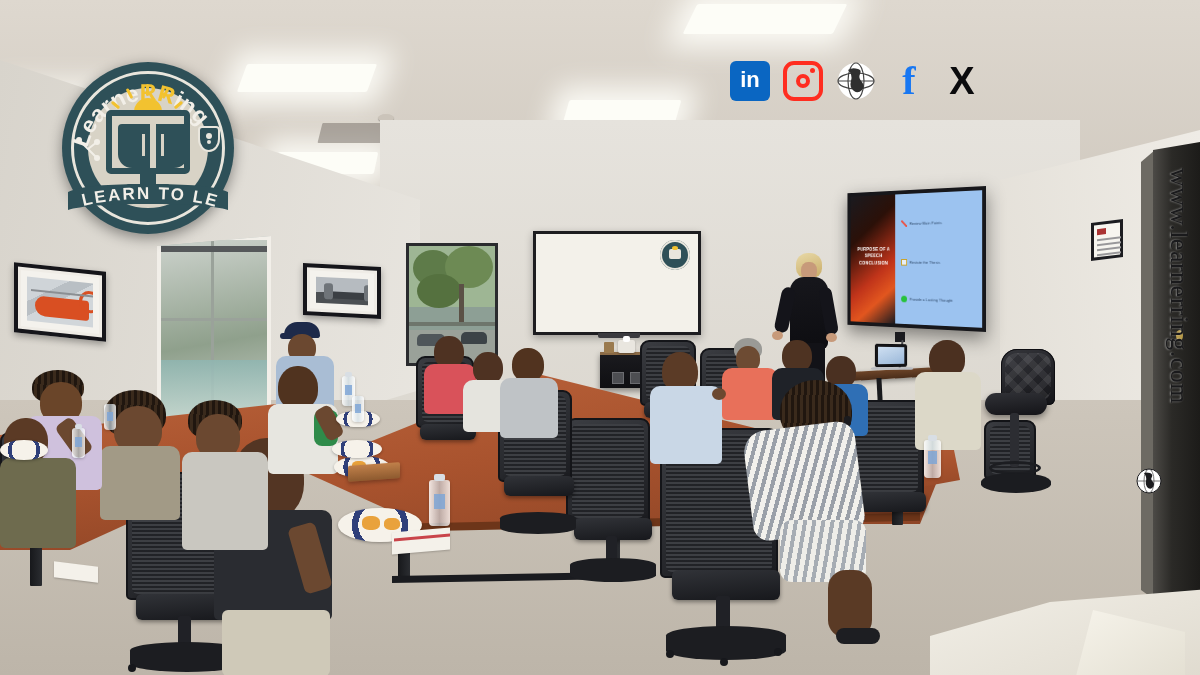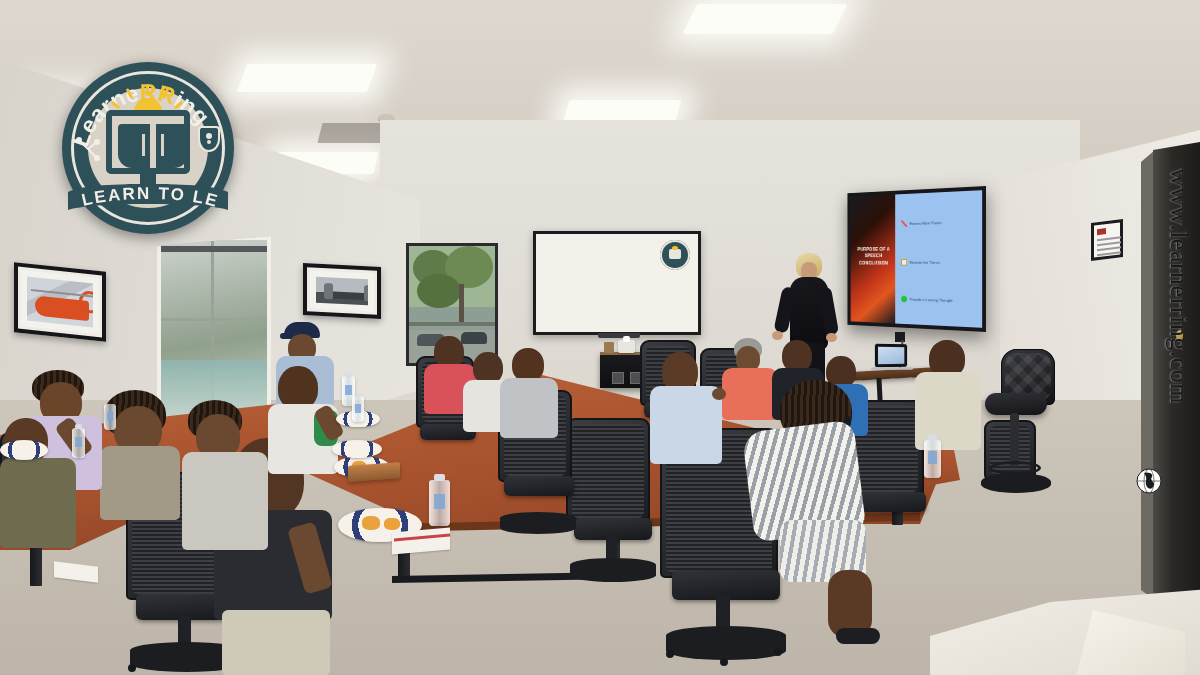--- a/index.html
+++ b/index.html
@@ -610,20 +610,46 @@
       <svg id="banner-txt" viewBox="0 0 160 52">
         <path d="M0,8 C12,2 40,0 80,0 C120,0 148,2 160,8 L160,26 C148,22 120,20 80,20 C40,20 12,22 0,26 Z" fill="#2e5058" transform="translate(0,14)"></path>
         <defs>
             <path id="bpath" d="M 10,38 C 40,26 120,26 150,38"></path>
           </defs>
         <text><textPath href="#bpath" startOffset="4%">LEARN TO LEAD</textPath></text>
       </svg>
     </div>
   </div>
 
+  <div id="social" class="abs">
+    <div class="si" style="width:40px;height:40px;border-radius:6px;background:#0a66c2;color:#fff;
+                font-weight:700;font-size:22px;padding-bottom:2px;">
+      <span>in</span>
+    </div>
+    <div class="si" style="width:40px;height:40px;border-radius:11px;border:4px solid #ff2d20;">
+      <span class="abs" style="left:9px;top:9px;width:14px;height:14px;border-radius:50%;border:4px solid #ff2d20;"></span>
+      <span class="abs" style="right:4px;top:3px;width:5px;height:5px;border-radius:50%;background:#ff2d20;"></span>
+    </div>
+    <div class="si" style="width:40px;height:40px;">
+      <svg viewBox="0 0 40 40" width="40" height="40">
+        <circle cx="20" cy="20" r="18" fill="#fff"></circle>
+        <ellipse cx="20" cy="20" rx="8" ry="18" fill="none" stroke="#444" stroke-width="1.2"></ellipse>
+        <ellipse cx="20" cy="20" rx="18" ry="8" fill="none" stroke="#444" stroke-width="1.2"></ellipse>
+        <line x1="2" y1="20" x2="38" y2="20" stroke="#444" stroke-width="1.2"></line>
+        <path d="M12 9 q5 5 3 11 q-2 6 3 10 q4 3 8 -1 q3 -4 0 -8 q-4 -4 -2 -8 q2 -4 -2 -5 q-6 -2 -10 1Z" fill="#2f2f2f"></path>
+      </svg>
+    </div>
+    <div class="si" style="width:40px;height:40px;color:#1877f2;font-weight:700;font-size:40px;line-height:1;
+                font-family:'Liberation Serif',serif;">
+      <span>f</span>
+    </div>
+    <div class="si" style="width:40px;height:40px;color:#0b0b0d;font-weight:700;font-size:38px;line-height:1;">
+      <span>X</span>
+    </div>
+  </div>
 
   <div id="url" class="abs">www.learnerring.com</div>
   <svg id="globe-wm" class="abs" viewBox="0 0 26 26">
     <circle cx="13" cy="13" r="12" fill="#fff" stroke="#1b1b1e" stroke-width="1"></circle>
     <ellipse cx="13" cy="13" rx="5" ry="12" fill="none" stroke="#555" stroke-width=".8"></ellipse>
     <line x1="1" y1="13" x2="25" y2="13" stroke="#555" stroke-width=".8"></line>
     <path d="M8 5 q3 4 2 8 q-1 4 2 7 q3 2 5 -1 q2 -3 0 -5 q-3 -3 -1 -5 q1 -3 -2 -4 q-4 -1 -6 0Z" fill="#1b1b1e"></path>
   </svg>
 
 </div>

